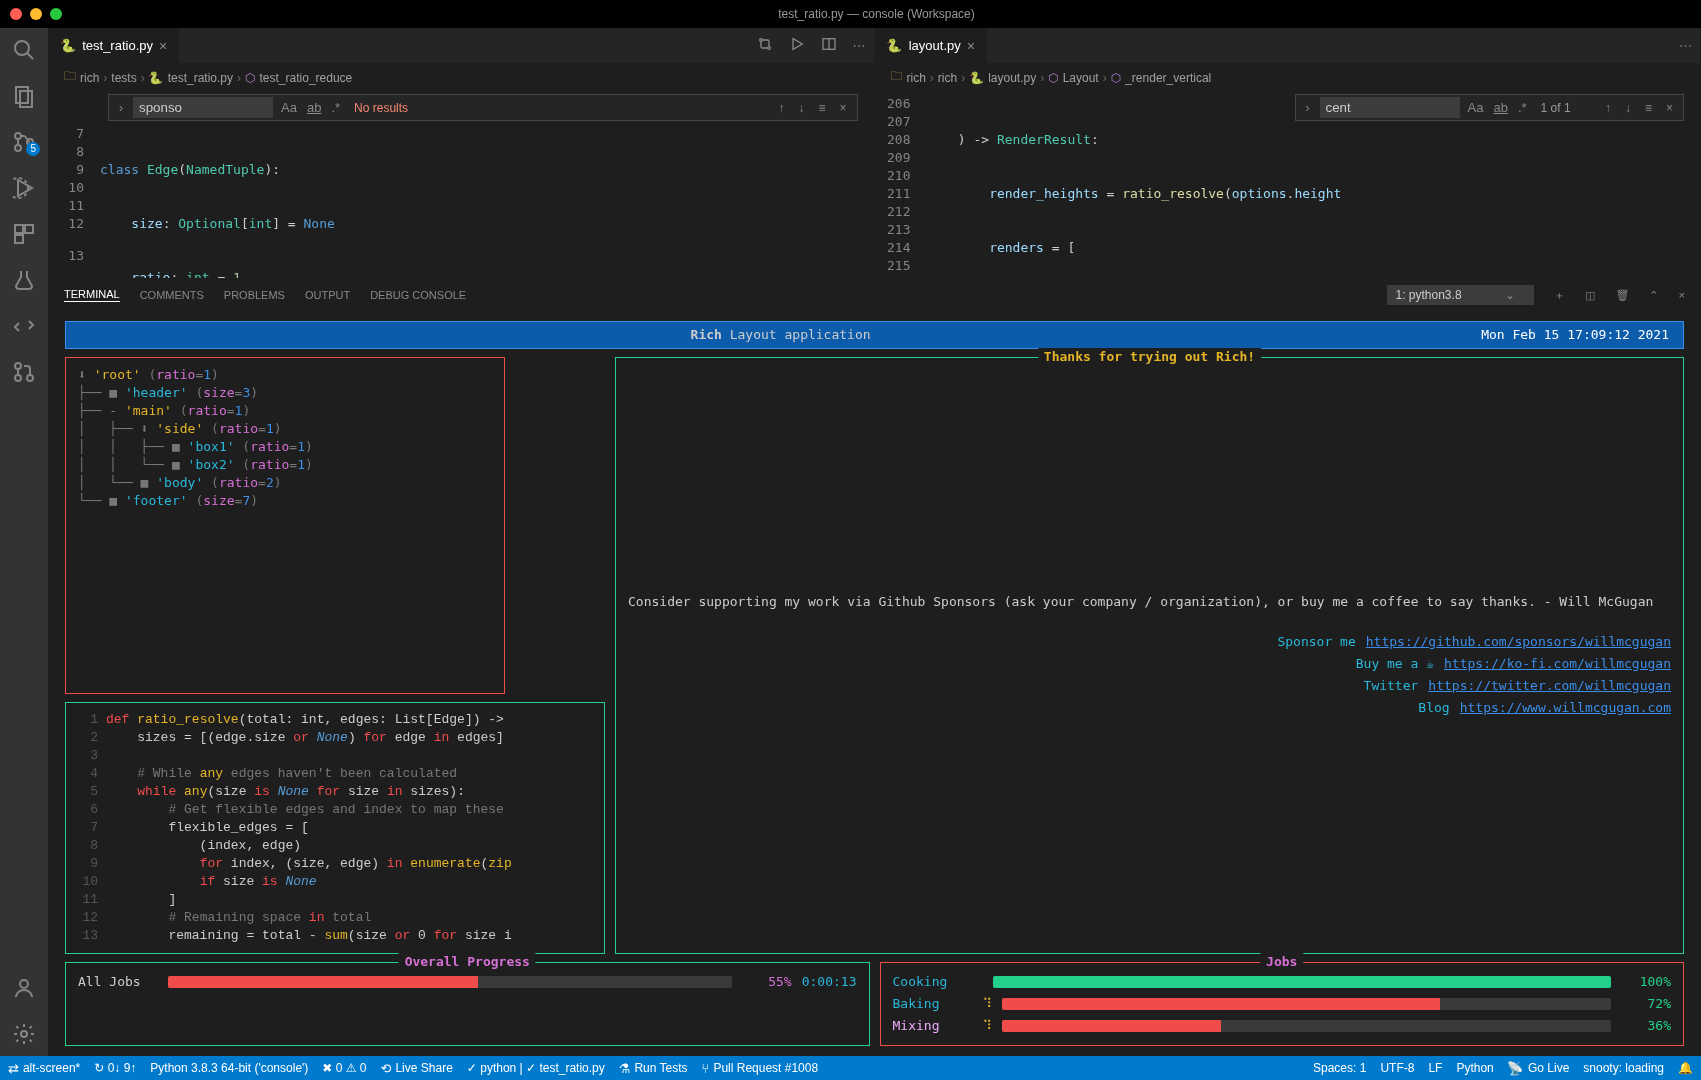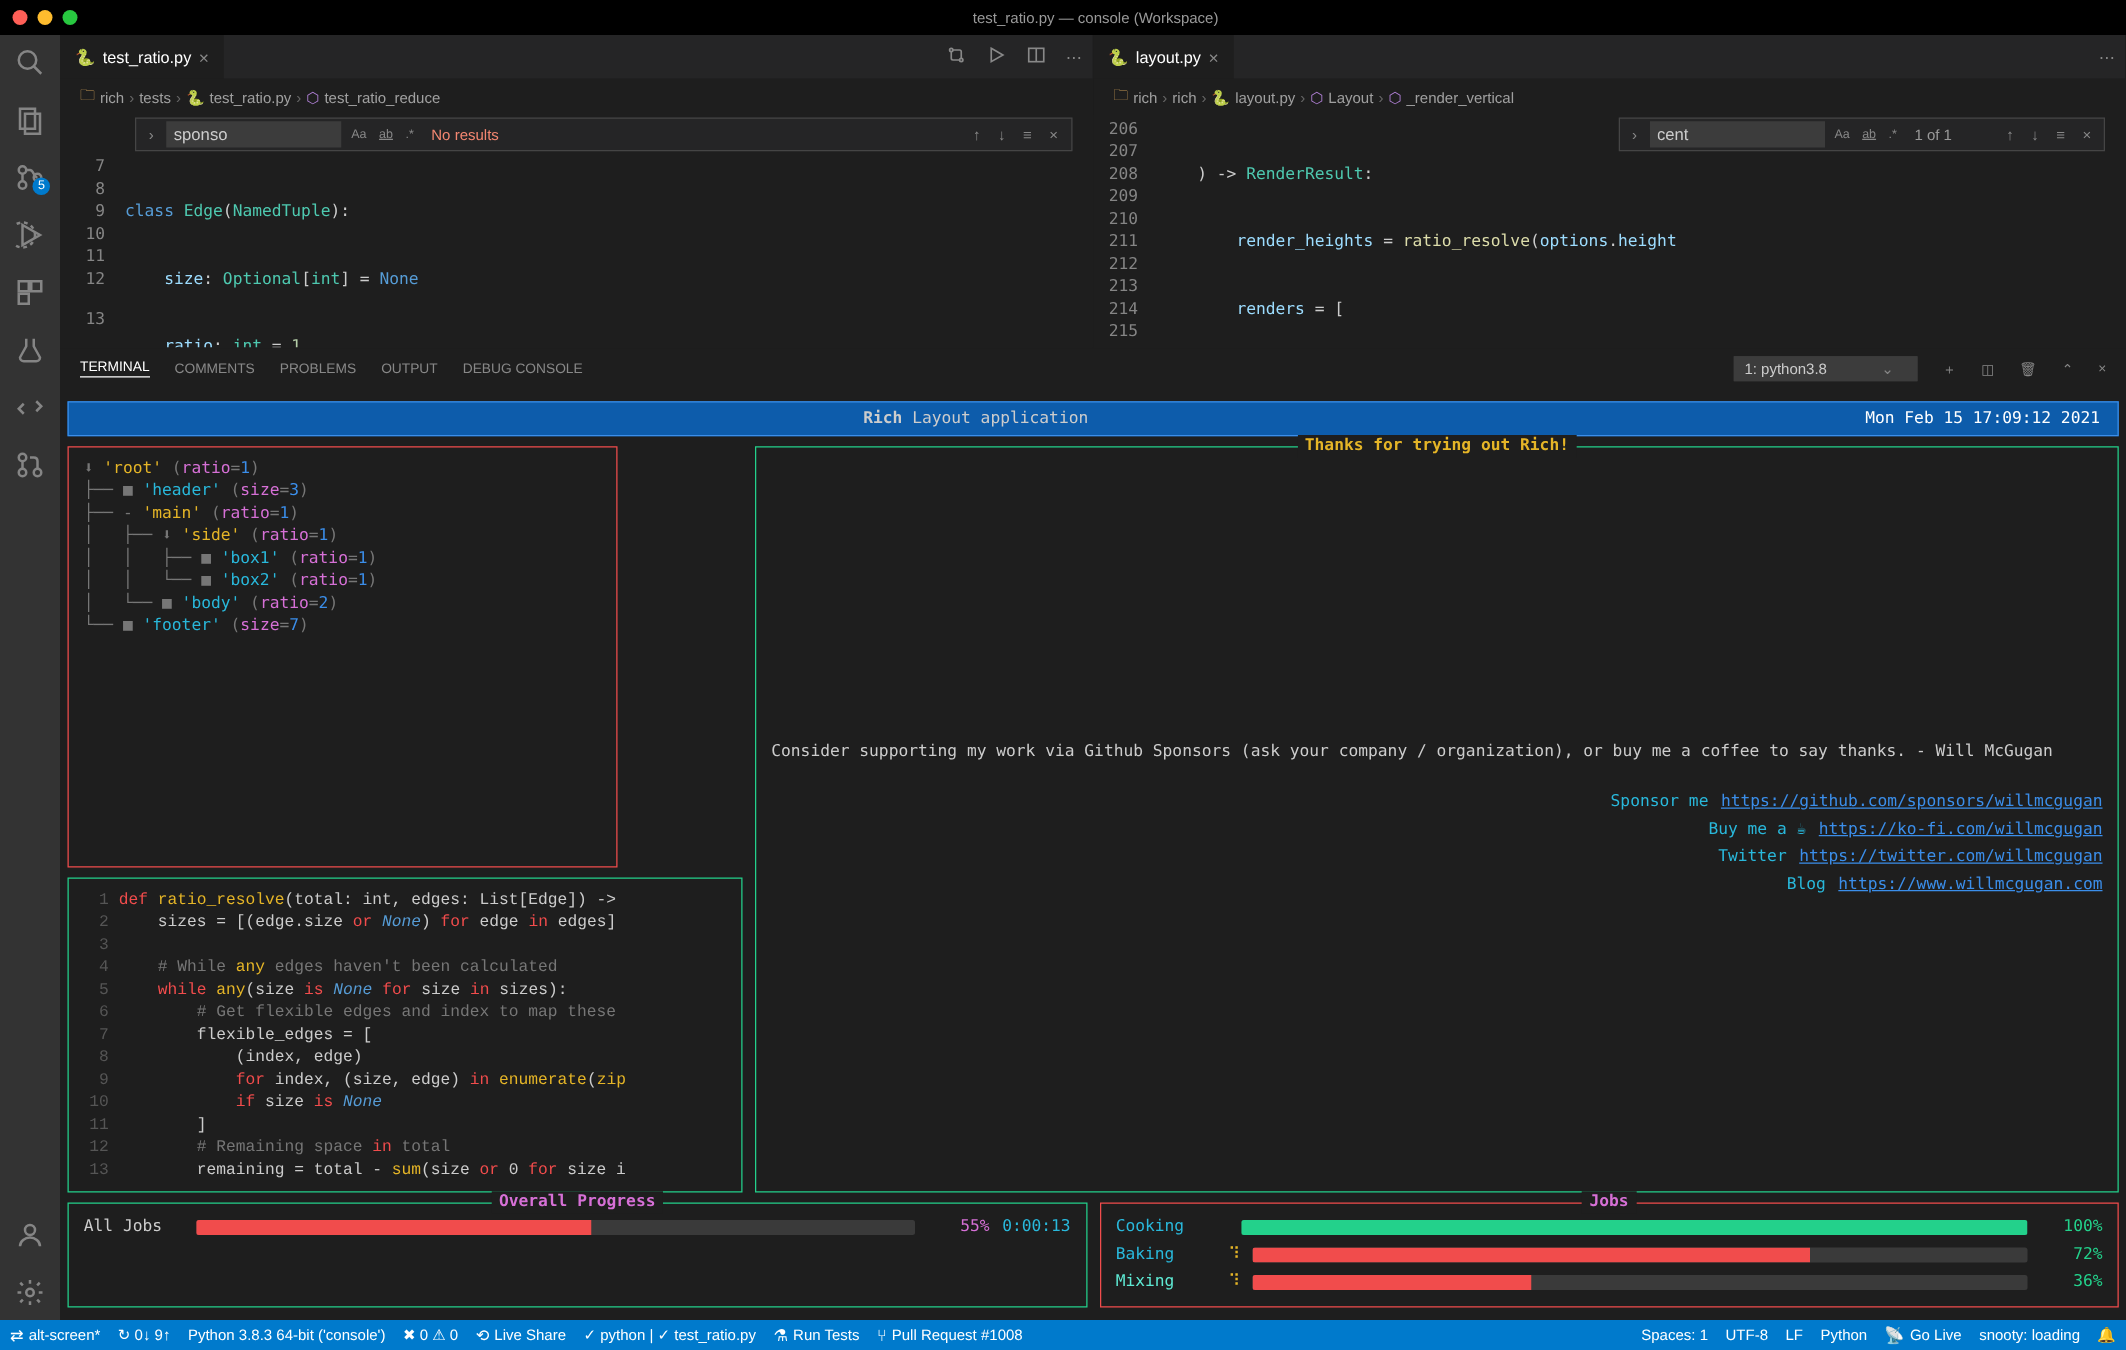--- a/index.html
+++ b/index.html
@@ -110,21 +110,21 @@
 }
 .findbar .expand { color: #888; padding: 0 4px; }
 .findbar input {
   background: #3c3c3c;
   border: none;
   color: #ccc;
   padding: 3px 6px;
   width: 140px;
   outline: none;
 }
-.findbar .fo { color: #888; font-size: 10px; padding: 0 2px; cursor: pointer; }
+.findbar .fo { color: #888; font-size: 13px; padding: 0 2px; cursor: pointer; }
 .findbar .find-status { color: #f48771; flex: 1; padding-left: 6px; }
 .findbar .find-status.ok { color: #999; }
 .findbar .nav { color: #888; padding: 0 4px; cursor: pointer; }
 
 .code {
   flex: 1;
   display: flex;
   font-family: Menlo, Consolas, monospace;
   font-size: 13px;
   line-height: 18px;
@@ -174,21 +174,21 @@
   border: 1px solid #3c3c3c;
   position: relative;
 }
 .panel-tabs .pticon { color: #888; cursor: pointer; }
 
 .terminal {
   flex: 1;
   font-family: Menlo, Consolas, monospace;
   font-size: 13px;
   line-height: 18px;
-  padding: 10px 6px;
+  padding: 10px 17px;
   overflow: hidden;
   display: flex;
   flex-direction: column;
   gap: 8px;
   min-height: 0;
 }
 
 .rich-row { display: flex; gap: 10px; }
 .rich-title {
   background: #0d5cab;
@@ -601,21 +601,21 @@
               </div>
               <div class="prog-row">
                 <span class="prog-label" style="color:#29b8db">Baking</span>
                 <span class="prog-spin">⠹</span>
                 <div class="prog-bar">
                   <div class="prog-fill " style="width:72%"></div>
                 </div>
                 <span class="prog-pct">72%</span>
               </div>
               <div class="prog-row">
-                <span class="prog-label" style="color:#5eead4">Mixing</span>
+                <span class="prog-label" style="color:#f0abfc">Mixing</span>
                 <span class="prog-spin">⠹</span>
                 <div class="prog-bar">
                   <div class="prog-fill " style="width:36%"></div>
                 </div>
                 <span class="prog-pct">36%</span>
               </div>
             </div>
         </div>
       </div>
     </div>

